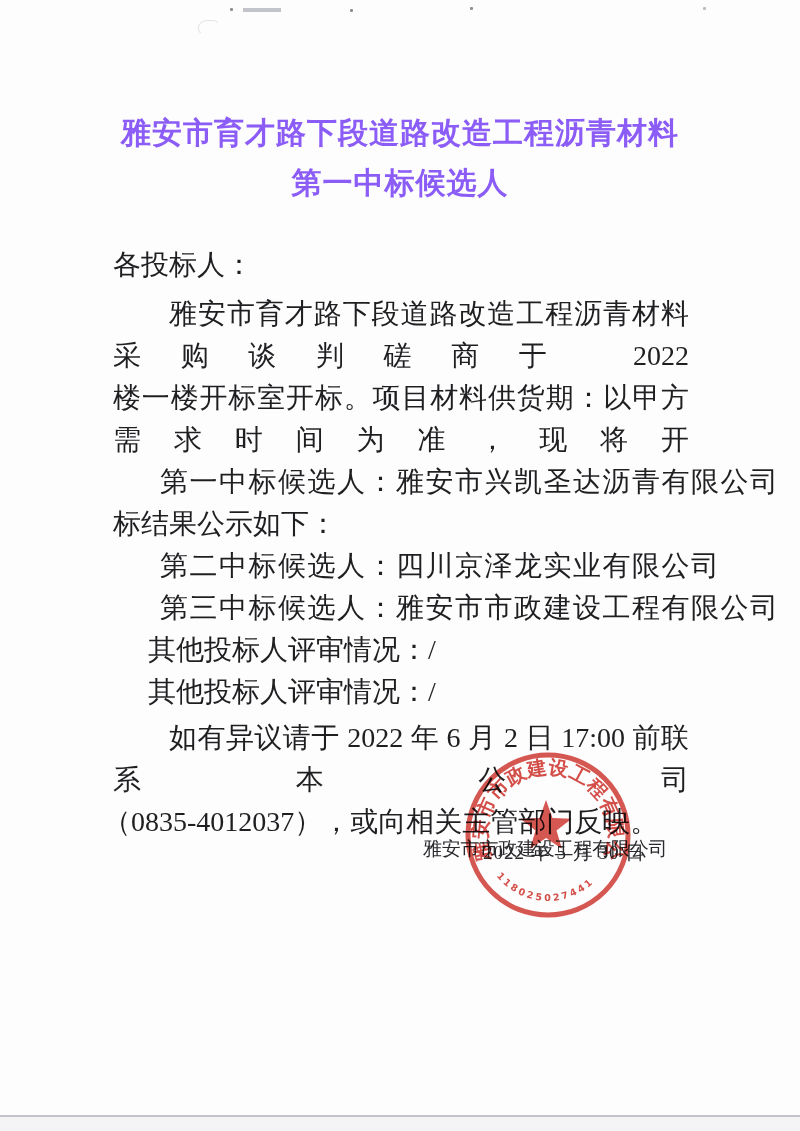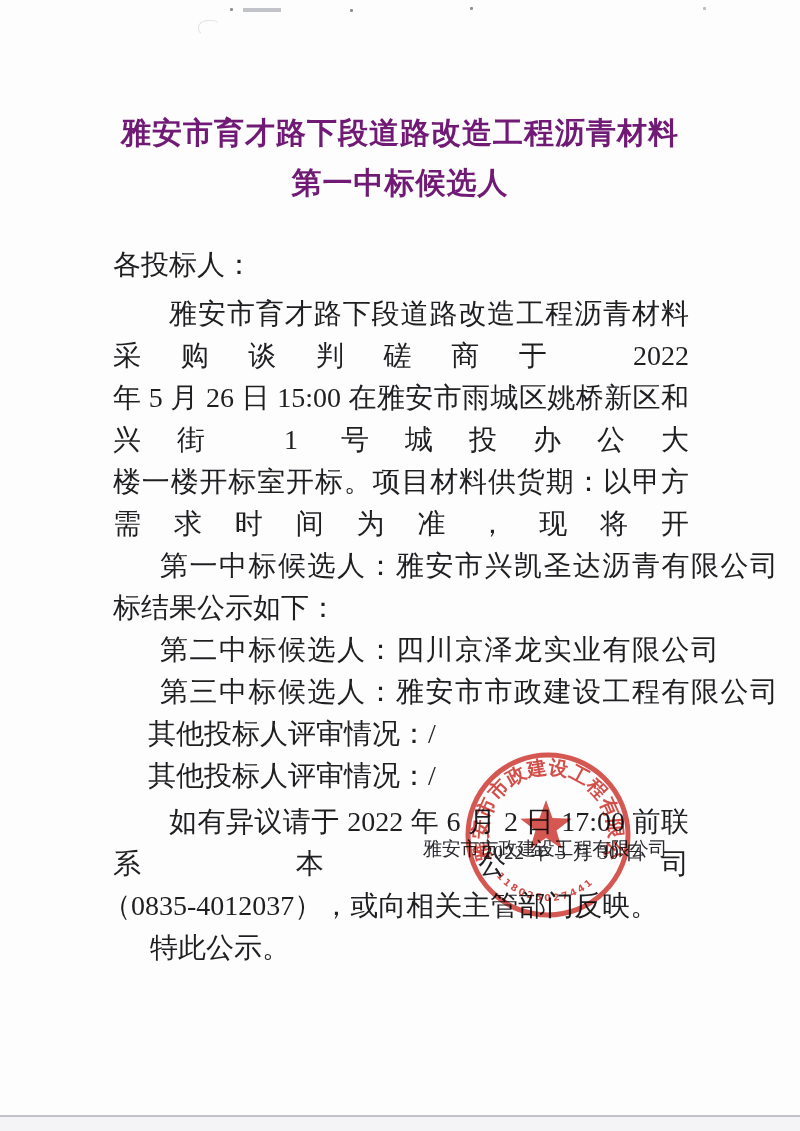--- a/index.html
+++ b/index.html
@@ -14,21 +14,21 @@
   }
   
   .title-block{
     position:absolute;top:108px;left:0;width:800px;
     text-align:center;
     font-family:"DejaVu Sans", sans-serif;
     font-weight:700;
     font-size:30px;
     line-height:50px;
     letter-spacing:1px;
-    color:#701a75;
+    color:#8b5cf6;
   }
   
   .body-block{
     position:absolute;top:244px;left:113px;width:576px;
     font-size:28px;
     line-height:42px;
   }
   .line{white-space:nowrap;}
   .justify{
     text-align:justify;
@@ -99,35 +99,33 @@
 
   <div class="title-block">
     <div>雅安市育才路下段道路改造工程沥青材料</div>
     <div>第一中标候选人</div>
   </div>
 
   <div class="body-block">
     <div class="line salutation">各投标人：</div>
 
     <div class="justify indent2">雅安市育才路下段道路改造工程沥青材料采购谈判磋商于 2022</div>
-    <div class="justify">年 5 月 26 日 15:00 在雅安市雨城区姚桥新区和兴街 1 号城投办公大</div>
     <div class="justify">楼一楼开标室开标。项目材料供货期：以甲方需求时间为准，现将开</div>
     <div class="line candidate">第一中标候选人：雅安市兴凯圣达沥青有限公司</div>
 
     <div class="line">标结果公示如下：</div>
     <div class="line candidate">第二中标候选人：四川京泽龙实业有限公司</div>
     <div class="line candidate">第三中标候选人：雅安市市政建设工程有限公司</div>
 
     <div class="line other-line">其他投标人评审情况：/</div>
     <div class="line other-line">其他投标人评审情况：/</div>
 
     <div class="justify indent2 objection-1">如有异议请于 2022 年 6 月 2 日 17:00 前联系本公司</div>
     <div class="line objection-2">（0835-4012037），或向相关主管部门反映。</div>
 
-    <div class="line closing">特此公示。</div>
   </div>
 
   <div class="sign-company">雅安市市政建设工程有限公司</div>
   <div class="sign-date">2022 年 5 月 30 日</div>
 
   <svg class="stamp" viewBox="0 0 172 172">
     <defs>
       <path id="arcTop" d="M 30.7 111.8 A 61 61 0 1 1 141.3 111.8" fill="none"></path>
       <path id="arcBottom" d="M 32 123.9 A 66 66 0 0 0 140 123.9" fill="none"></path>
     </defs>

